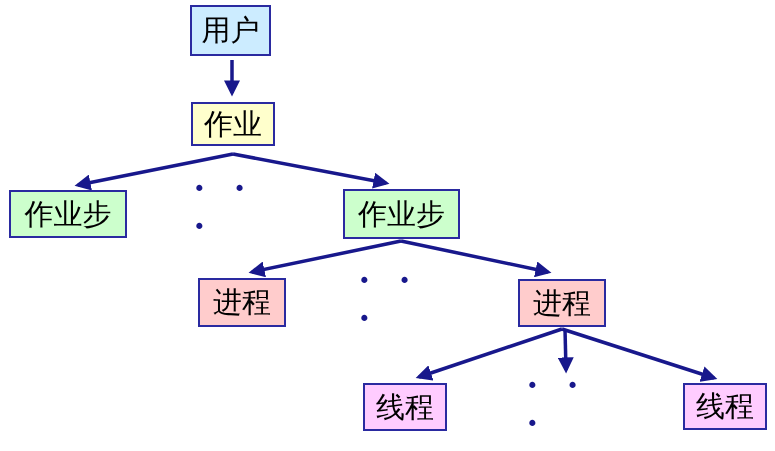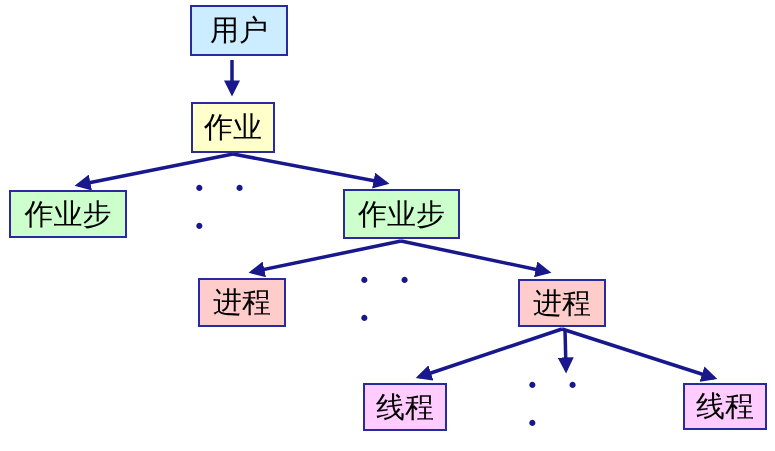--- a/index.html
+++ b/index.html
@@ -71,25 +71,25 @@
     <line class="arrow" x1="232" y1="60" x2="232" y2="93" marker-end="url(#arrowhead)"></line>
     <line class="arrow" x1="233" y1="154" x2="78" y2="185" marker-end="url(#arrowhead)"></line>
     <line class="arrow" x1="233" y1="154" x2="386" y2="183" marker-end="url(#arrowhead)"></line>
     <line class="arrow" x1="401" y1="241" x2="252" y2="272" marker-end="url(#arrowhead)"></line>
     <line class="arrow" x1="401" y1="241" x2="548" y2="272" marker-end="url(#arrowhead)"></line>
     <line class="arrow" x1="562" y1="329" x2="419" y2="377" marker-end="url(#arrowhead)"></line>
     <line class="arrow" x1="565" y1="329" x2="566" y2="370" marker-end="url(#arrowhead)"></line>
     <line class="arrow" x1="562" y1="329" x2="714" y2="378" marker-end="url(#arrowhead)"></line>
   </svg>
 
-  <div class="node" style="left: 190px; top: 5px; width: 98px; height: 51px; background-color: rgb(204, 236, 255);">
+  <div class="node" style="left: 190px; top: 5px; width: 81px; height: 51px; background-color: rgb(204, 236, 255);">
     <span class="node-label">用户</span>
   </div>
 
-  <div class="node" style="left: 191px; top: 102px; width: 84px; height: 51px; background-color: rgb(255, 255, 204);">
+  <div class="node" style="left: 191px; top: 102px; width: 84px; height: 44px; background-color: rgb(255, 255, 204);">
     <span class="node-label">作业</span>
   </div>
 
   <div class="node" style="left: 9px; top: 190px; width: 118px; height: 48px; background-color: rgb(204, 255, 204);">
     <span class="node-label">作业步</span>
   </div>
 
   <div class="ellipsis" style="left:193px; top:189px;">· · ·</div>
 
   <div class="node" style="left: 343px; top: 189px; width: 117px; height: 50px; background-color: rgb(204, 255, 204);">

